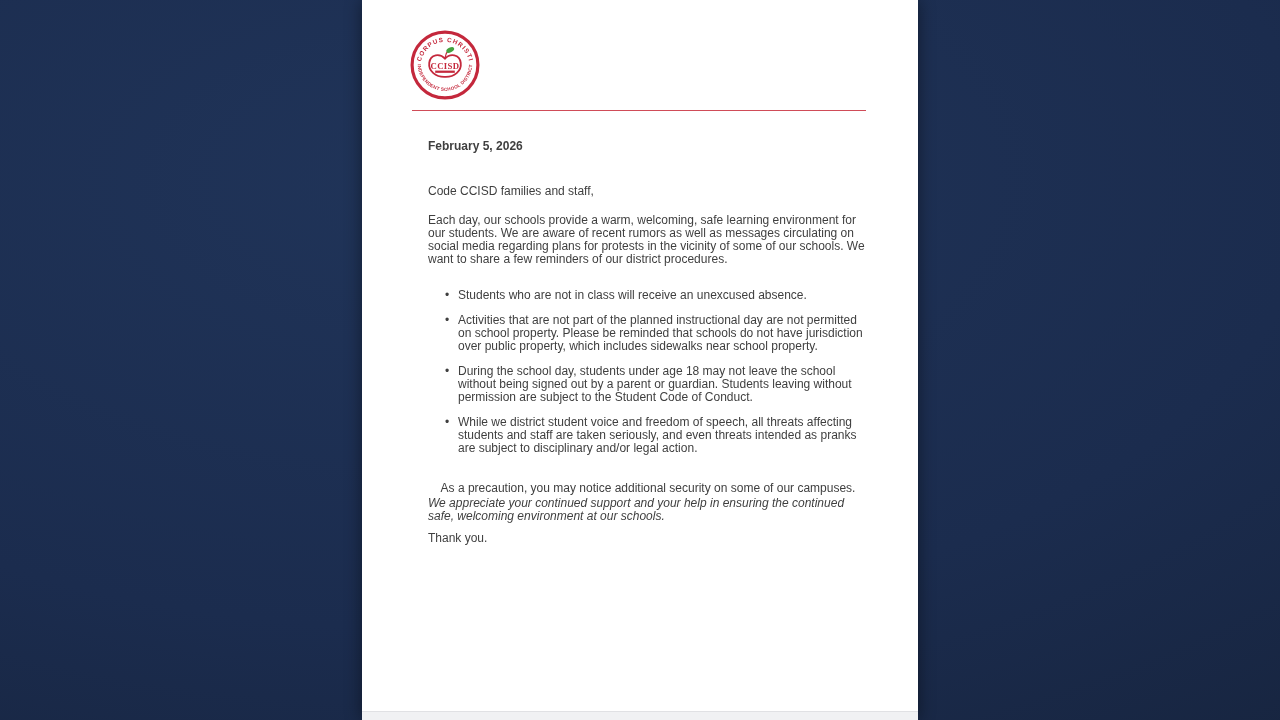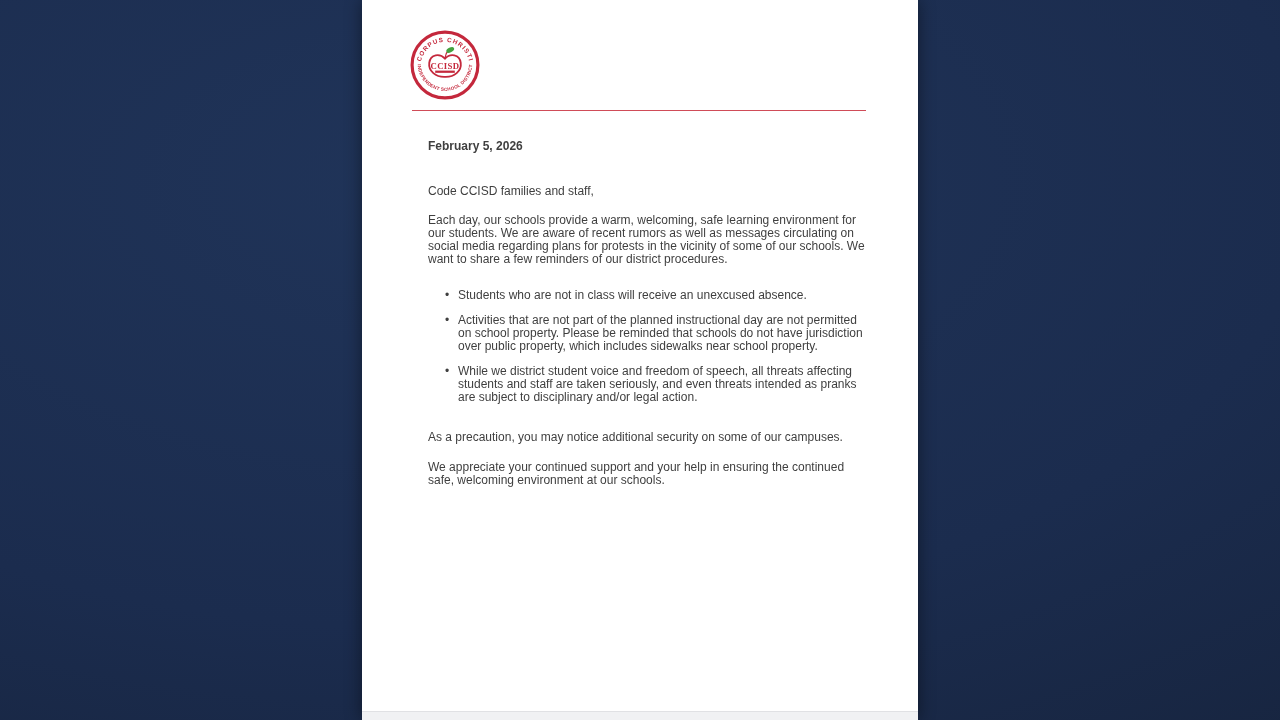--- a/index.html
+++ b/index.html
@@ -48,22 +48,22 @@
     position: relative;
     margin-bottom: 12px;
     width: 410px;
   }
   .bullet-list li::before {
     content: "\2022";
     position: absolute;
     left: -13px; top: 0;
     color: #3f3f3f;
   }
-  .closing-1 { margin-bottom: 17px; }
-  .closing-2 { margin-bottom: 9px; }
+  .closing-1 { margin-bottom: 2px; text-align: center; }
+  .closing-2 { margin-bottom: 9px; font-style: italic; }
   .page-footer-strip {
     position: absolute;
     left: 0; bottom: 0;
     width: 100%; height: 9px;
     background: #f0f1f3;
     border-top: 1px solid #e0e1e4;
   }
 </style>
 </head>
 <body>
@@ -96,22 +96,24 @@
     <div class="header-rule"></div>
 
     <div class="letter-body">
       <p class="date-line">February 5, 2026</p>
       <p class="salutation">Code CCISD families and staff,</p>
       <p class="intro">Each day, our schools provide a warm, welcoming, safe learning environment for our students. We are aware of recent rumors as well as messages circulating on social media regarding plans for protests in the vicinity of some of our schools. We want to share a few reminders of our district procedures.</p>
 
       <ul class="bullet-list">
         <li>Students who are not in class will receive an unexcused absence.</li>
         <li>Activities that are not part of the planned instructional day are not permitted on school property. Please be reminded that schools do not have jurisdiction over public property, which includes sidewalks near school property.</li>
+        <li>During the school day, students under age 18 may not leave the school without being signed out by a parent or guardian. Students leaving without permission are subject to the Student Code of Conduct.</li>
         <li>While we district student voice and freedom of speech, all threats affecting students and staff are taken seriously, and even threats intended as pranks are subject to disciplinary and/or legal action.</li>
       </ul>
 
       <p class="closing-1">As a precaution, you may notice additional security on some of our campuses.</p>
       <p class="closing-2">We appreciate your continued support and your help in ensuring the continued safe, welcoming environment at our schools.</p>
+      <p class="thank-you">Thank you.</p>
     </div>
 
     <div class="page-footer-strip"></div>
   </div>
 </div>
 
 </body></html>

